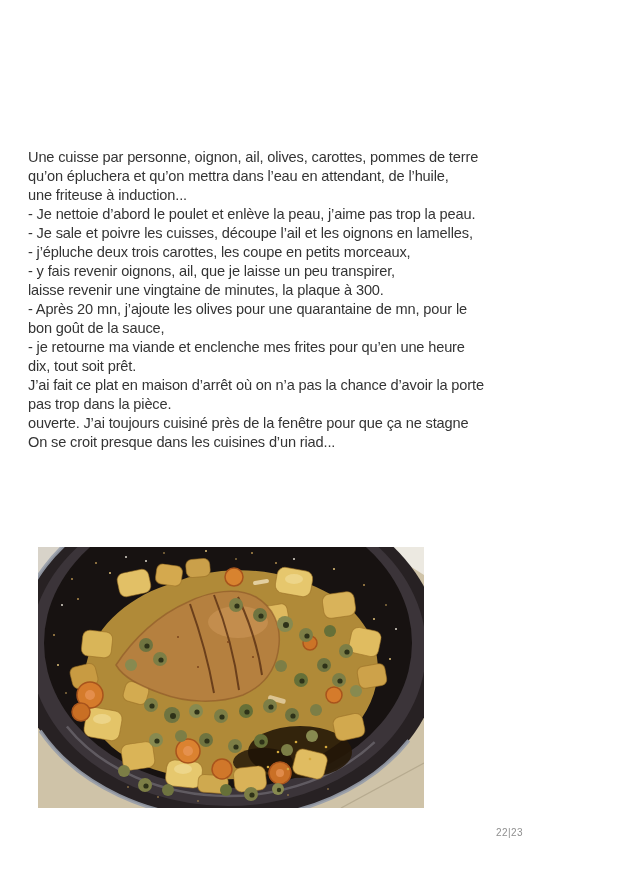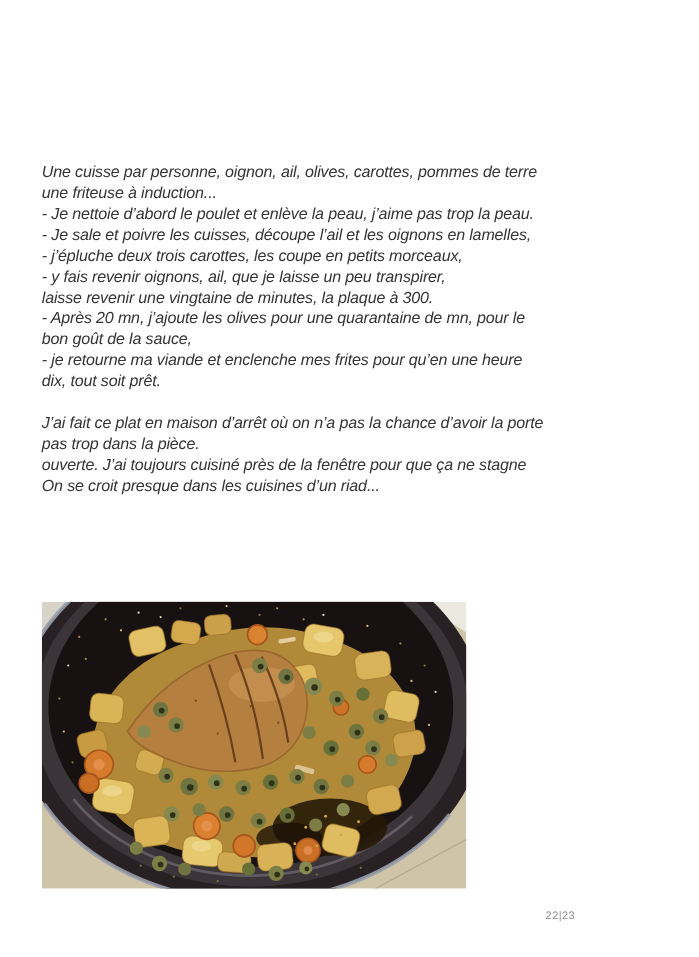--- a/index.html
+++ b/index.html
@@ -8,29 +8,28 @@
     background: #ffffff;
     position: relative;
     font-family: "Liberation Sans", sans-serif;
     overflow: hidden;
   }
   .page {
     position: absolute; inset: 0; background: #ffffff;
   }
   .text-block {
     position: absolute;
-    left: 38px; top: 148px; width: 482px;
+    left: 28px; top: 148px; width: 482px;
     color: #343434;
     font-size: 14.6px;
     line-height: 19px;
     letter-spacing: -0.15px;
-    font-style: italic;
   }
   .text-block .line { min-height: 19px; white-space: nowrap; }
-  .note-block { margin-top: 19px; }
+  .note-block { }
   .photo-frame {
     position: absolute;
     left: 38px; top: 547px;
     width: 386px; height: 261px;
     overflow: hidden;
   }
   .photo-frame svg { display: block; }
   .page-num {
     position: absolute;
     left: 496px; top: 827px;
@@ -40,20 +39,21 @@
   }
 </style>
 </head>
 <body>
 
 <div class="page">
 
   <div class="text-block">
     <div>
         <div class="line">Une cuisse par personne, oignon, ail, olives, carottes, pommes de terre</div>
+        <div class="line">qu’on épluchera et qu’on mettra dans l’eau en attendant, de l’huile,</div>
         <div class="line">une friteuse à induction...</div>
         <div class="line">- Je nettoie d’abord le poulet et enlève la peau, j’aime pas trop la peau.</div>
         <div class="line">- Je sale et poivre les cuisses, découpe l’ail et les oignons en lamelles,</div>
         <div class="line">- j’épluche deux trois carottes, les coupe en petits morceaux,</div>
         <div class="line">- y fais revenir oignons, ail, que je laisse un peu transpirer,</div>
         <div class="line">laisse revenir une vingtaine de minutes, la plaque à 300.</div>
         <div class="line">- Après 20 mn, j’ajoute les olives pour une quarantaine de mn, pour le</div>
         <div class="line">bon goût de la sauce,</div>
         <div class="line">- je retourne ma viande et enclenche mes frites pour qu’en une heure</div>
         <div class="line">dix, tout soit prêt.</div>

